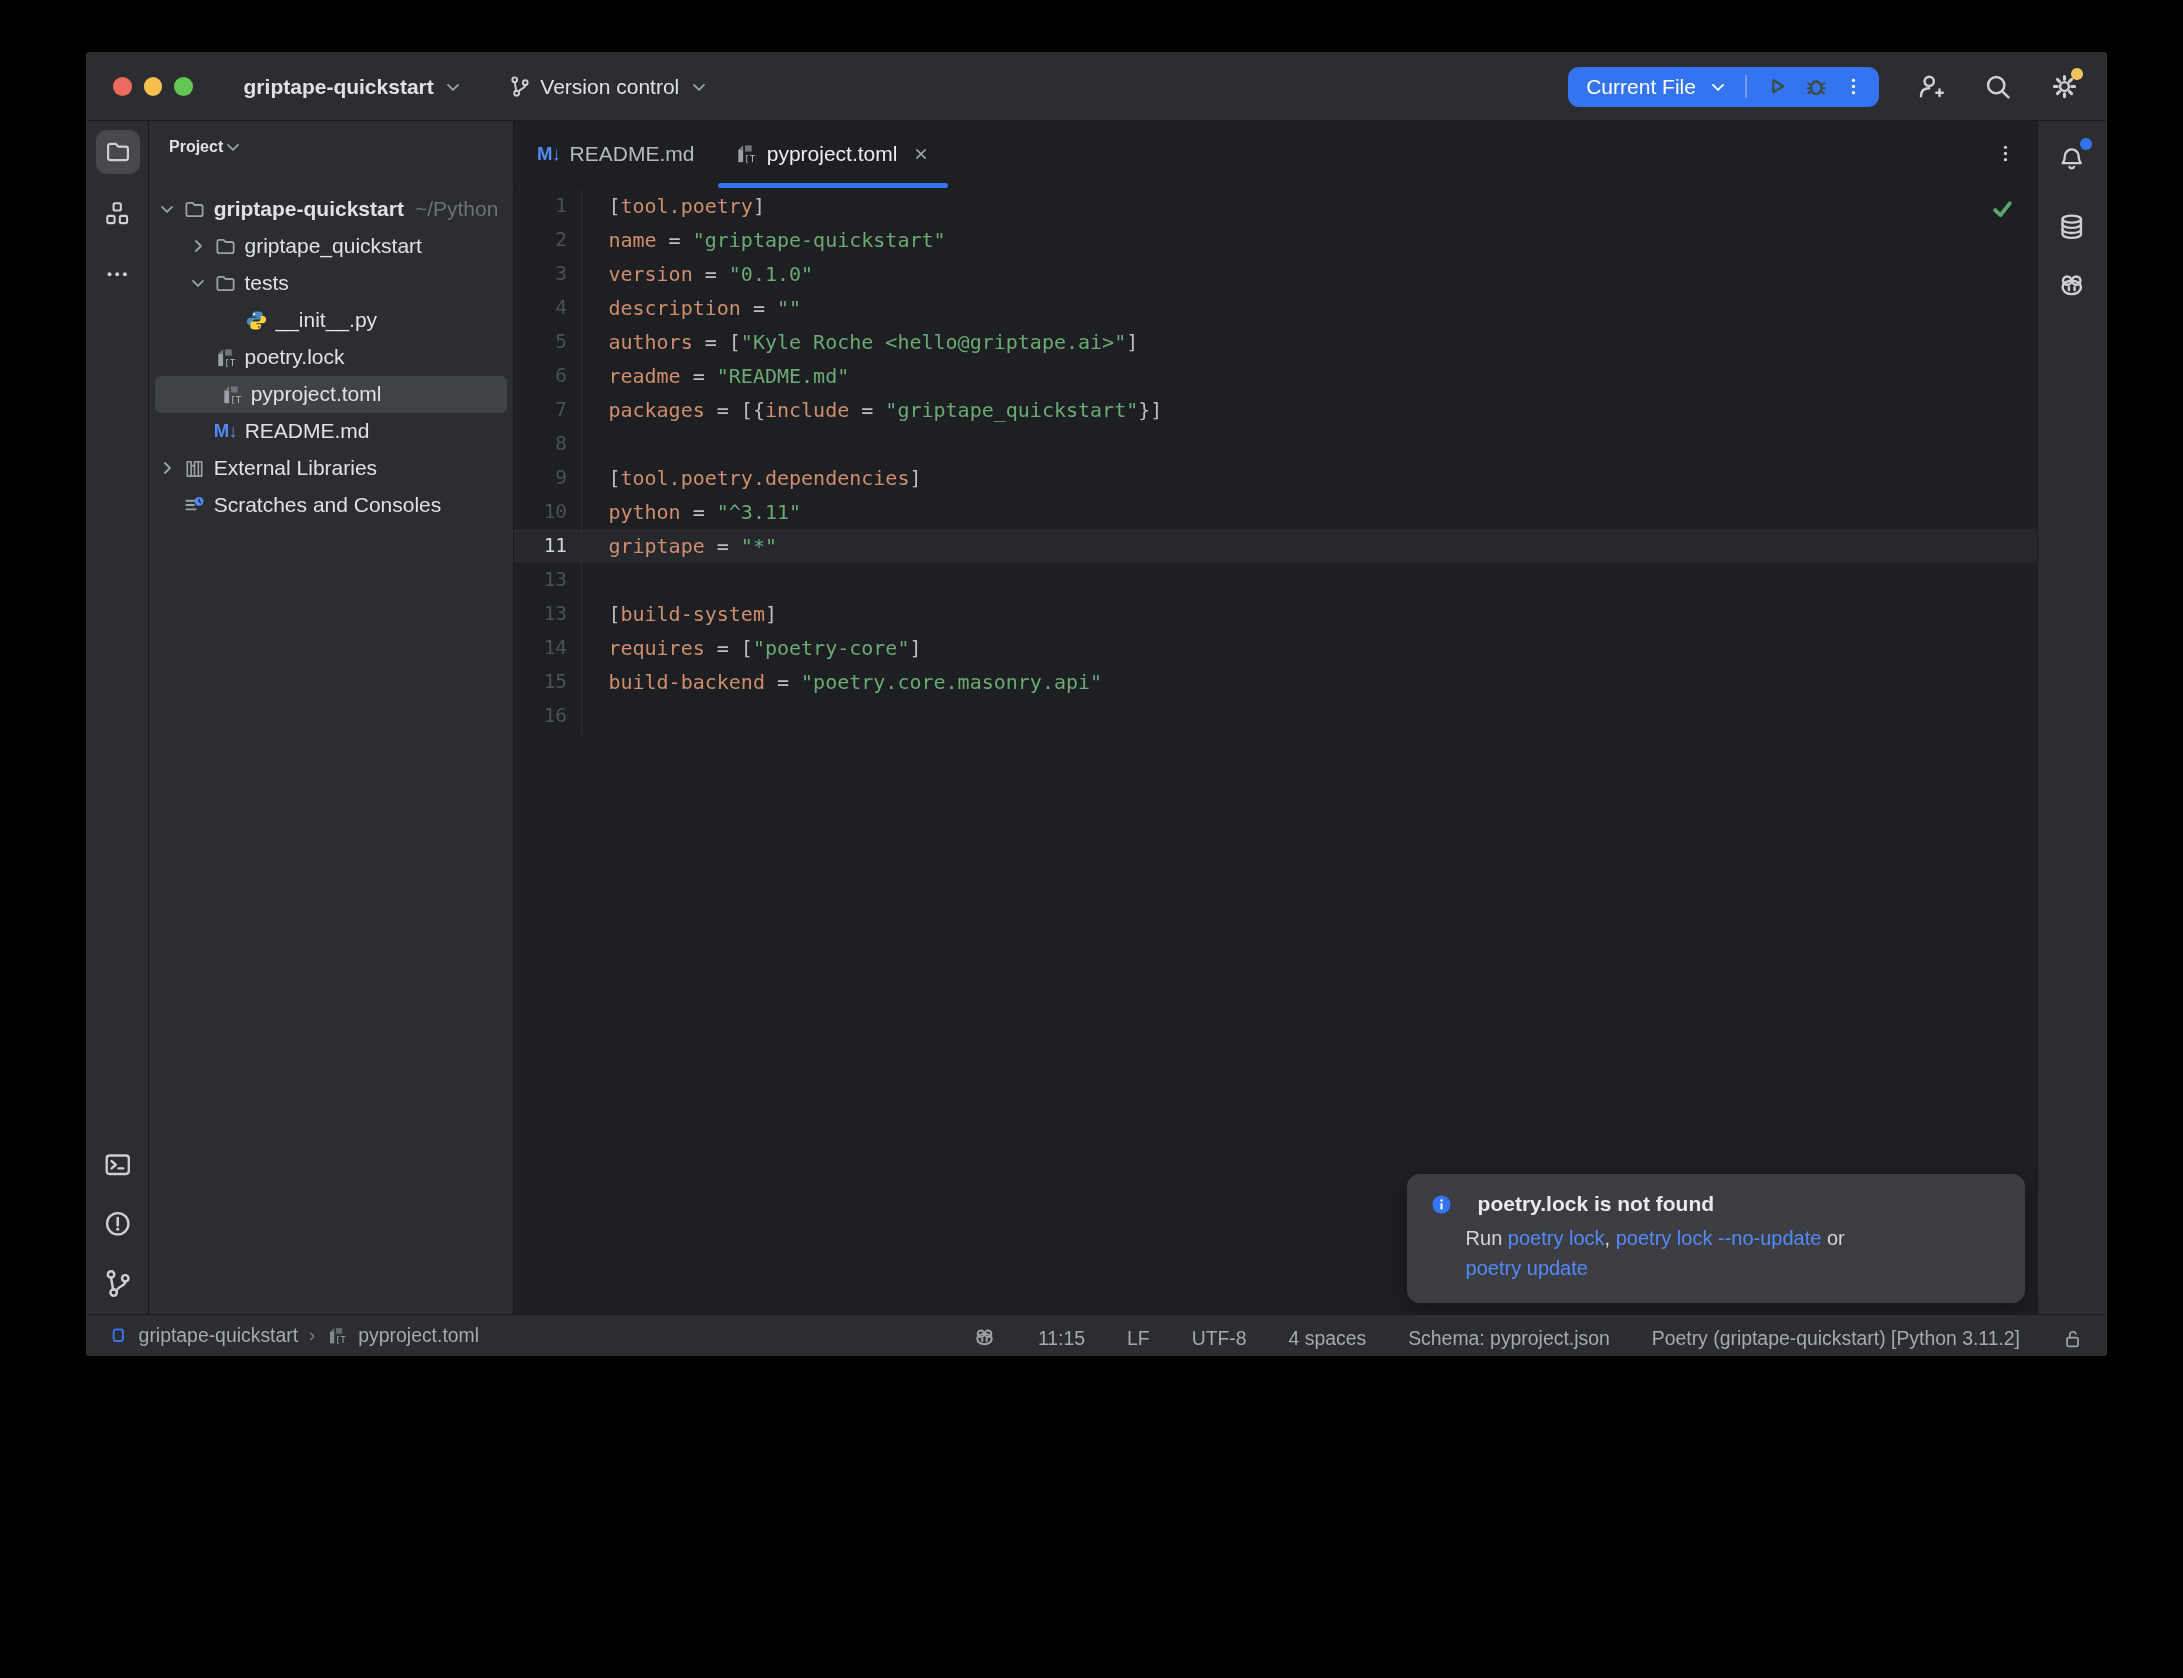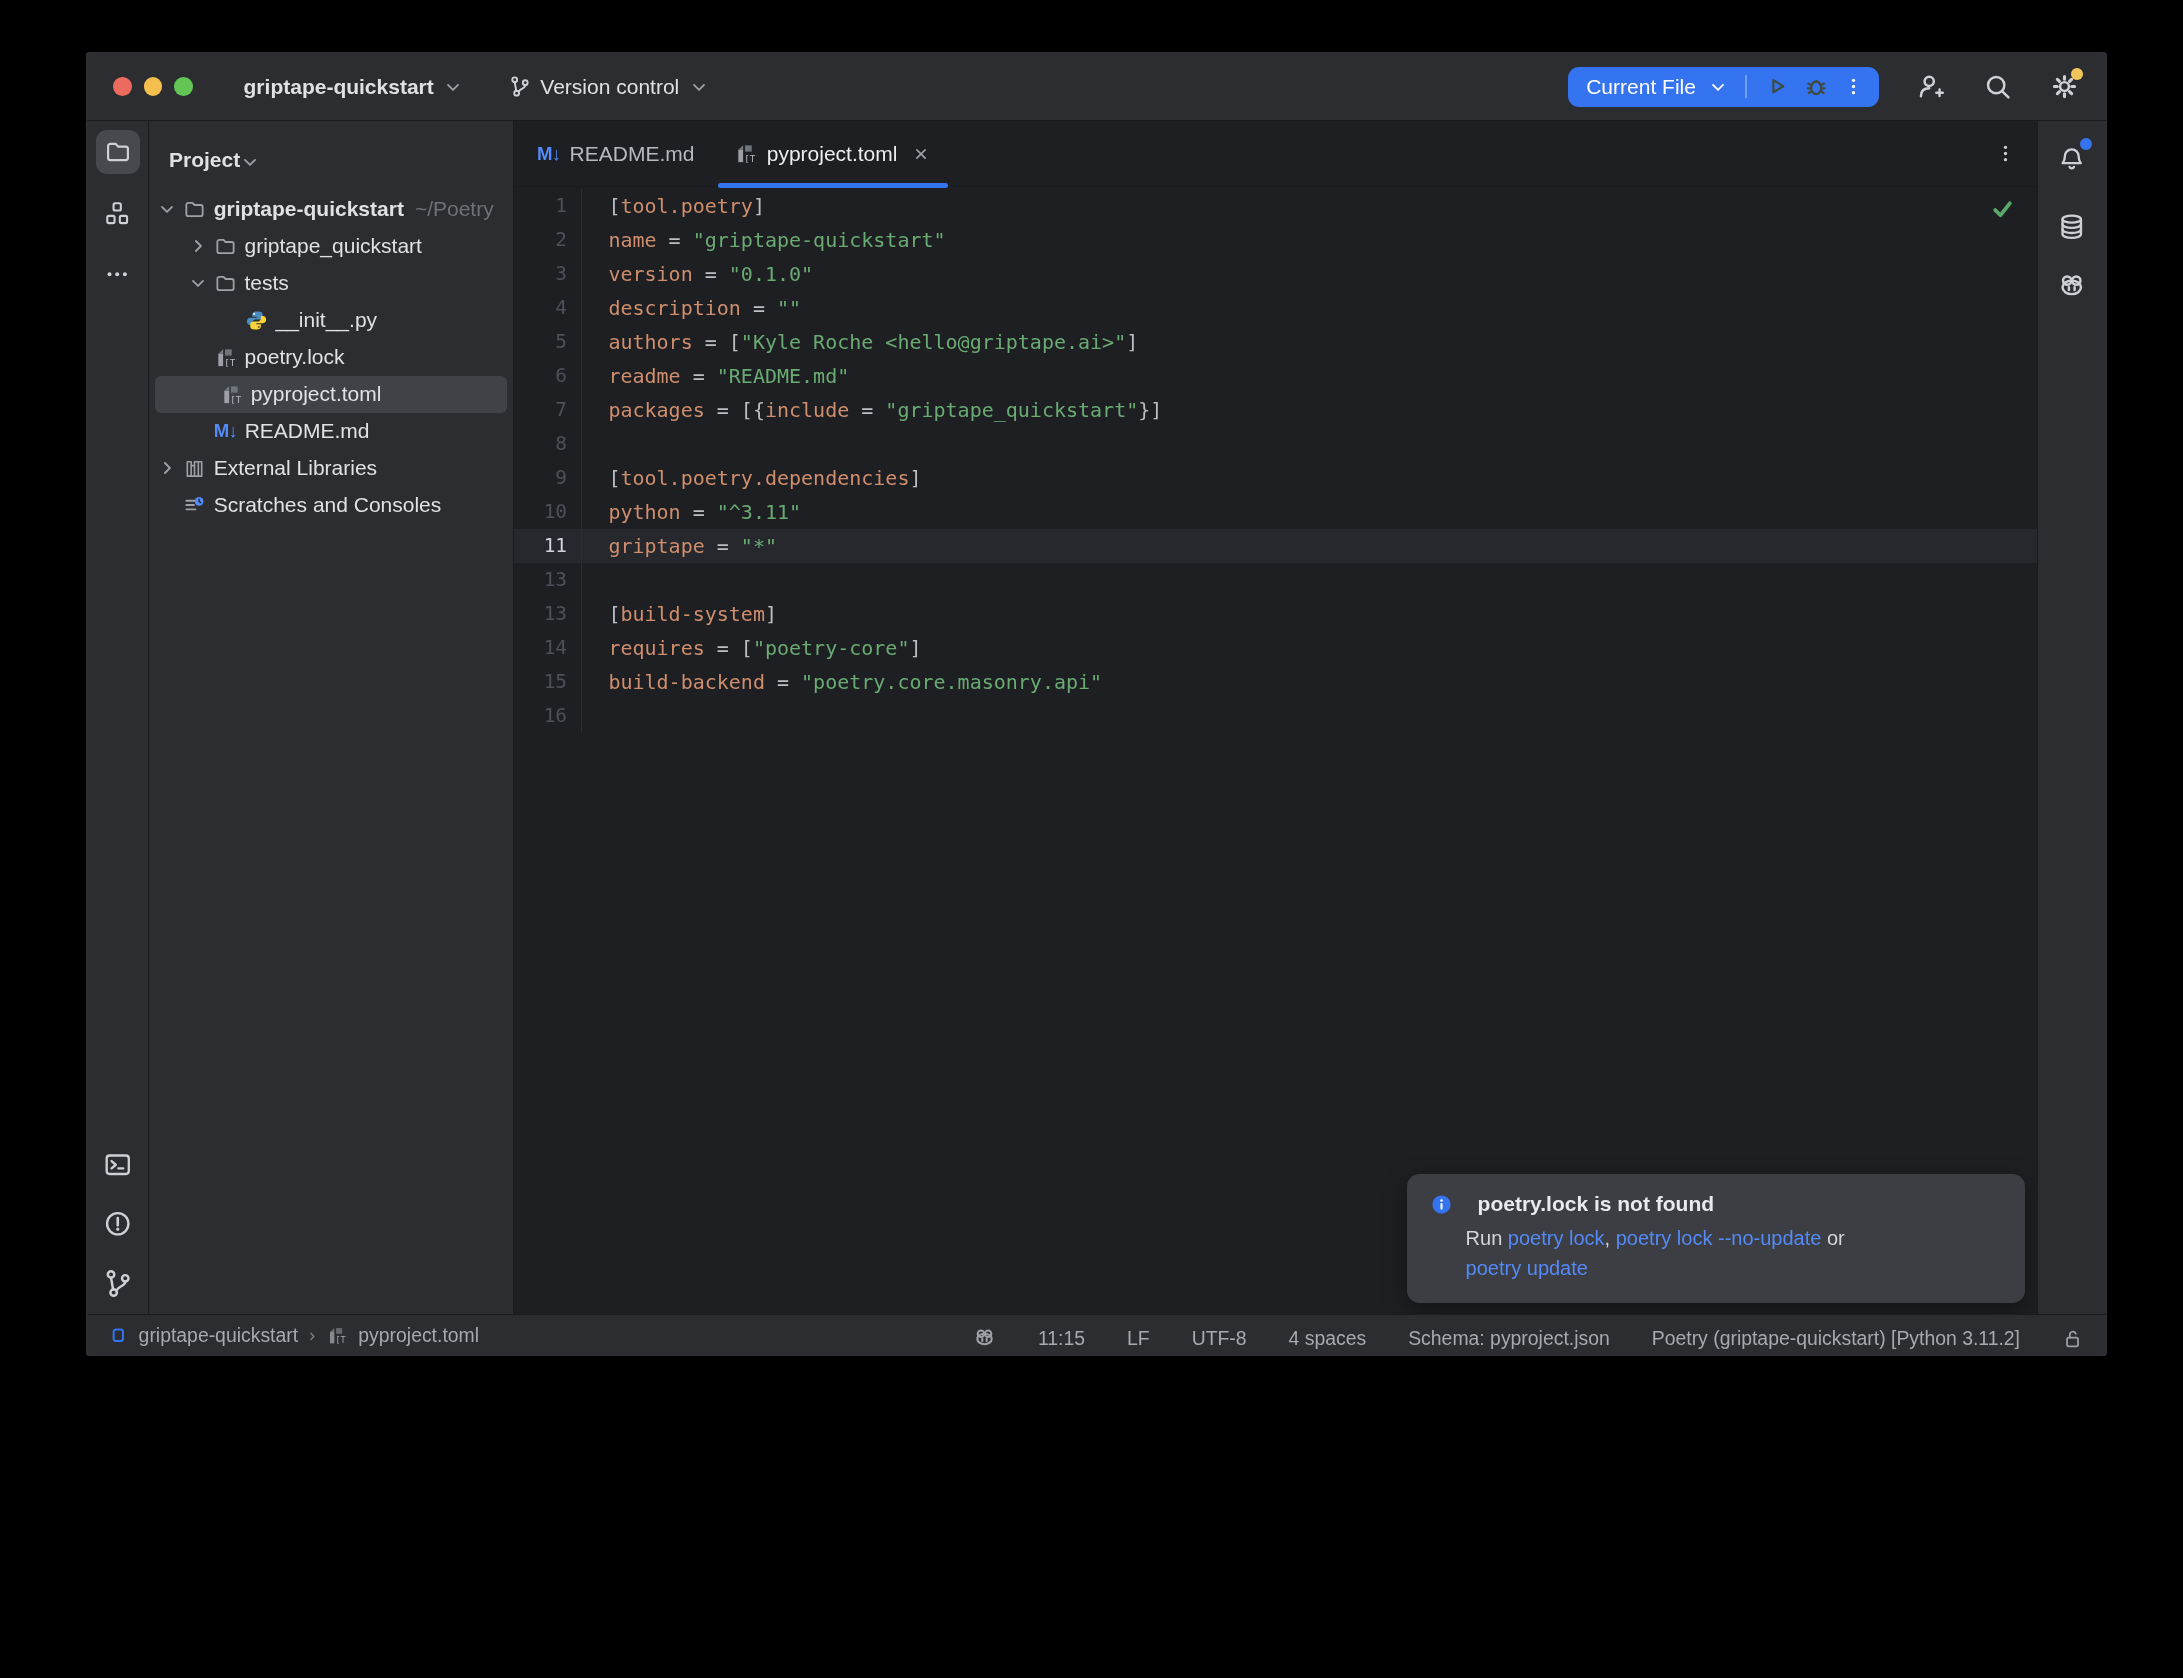--- a/index.html
+++ b/index.html
@@ -26,22 +26,22 @@
   
   .main{flex:1;display:flex;min-height:0;}
   .left-rail{flex:0 0 61px;border-right:1.6px solid var(--border);display:flex;flex-direction:column;align-items:center;
     padding:9.3px 0 15.5px 0;}
   .rail-btn{width:44px;height:44px;border-radius:11px;display:flex;align-items:center;justify-content:center;margin-bottom:17px;position:relative;}
   .rail-btn.active{background:#47494e;}
   .rail-bottom{margin-top:auto;display:flex;flex-direction:column;align-items:center;gap:29.5px;}
   .dotbadge{position:absolute;top:1.6px;right:1.6px;width:12.4px;height:12.4px;border-radius:50%;background:#3574f0;}
   
   .project-panel{flex:0 0 364px;border-right:1.6px solid var(--border);overflow:hidden;display:flex;flex-direction:column;}
-  .panel-header{height:51px;display:flex;align-items:flex-end;padding-left:20px;gap:0;color:var(--text);
-    font-size:21px;font-weight:700;}
+  .panel-header{height:51px;display:flex;align-items:center;padding-left:20px;gap:0;color:var(--text);
+    font-size:16px;font-weight:700;}
   .tree{margin-top:18.6px;}
   .trow{height:37px;display:flex;align-items:center;white-space:nowrap;color:var(--text);font-size:21px;cursor:default;}
   .trow.selected{background:var(--select-row);border-radius:6.2px;margin:0 6.2px;}
   .trow.selected{padding-left:0;} 
   .tind{flex:0 0 auto;}
   .tchev{flex:0 0 23px;display:flex;align-items:center;justify-content:center;}
   .ticon{flex:0 0 23px;margin-left:4.7px;display:flex;align-items:center;justify-content:center;}
   .tlabel{margin-left:7.8px;}
   .tlabel.bold{font-weight:700;}
   .tsuffix{color:#6e7176;margin-left:11px;}
@@ -243,21 +243,21 @@
                 <svg width="20" height="20" viewBox="0 0 24 24" fill="none">
                   <polyline points="6,9.5 12,15.5 18,9.5" stroke="#9DA0A6" stroke-width="2.2" stroke-linecap="round" stroke-linejoin="round" fill="none"></polyline>
                 </svg>
               </span>
               <span class="ticon">
                 <svg width="23" height="23" viewBox="0 0 24 24" fill="none">
                   <path d="M3.5 7 a2 2 0 0 1 2-2 h4.4 l2.2 2.3 H18.5 a2 2 0 0 1 2 2 V17 a2 2 0 0 1-2 2 H5.5 a2 2 0 0 1-2-2 Z" stroke="#9DA0A6" stroke-width="1.9" stroke-linecap="round" stroke-linejoin="round" fill="none"></path>
                 </svg>
               </span>
               <span class="tlabel bold">griptape-quickstart</span>
-              <span class="tsuffix">~/Poetry</span>
+              <span class="tsuffix">~/Python</span>
             </div>
             <div class="trow">
               <span class="tind" style="width: 37px;"></span>
               <span class="tchev">
                 <svg width="20" height="20" viewBox="0 0 24 24" fill="none">
                   <polyline points="9.5,6 15.5,12 9.5,18" stroke="#9DA0A6" stroke-width="2.2" stroke-linecap="round" stroke-linejoin="round" fill="none"></polyline>
                 </svg>
               </span>
               <span class="ticon">
                 <svg width="23" height="23" viewBox="0 0 24 24" fill="none">

